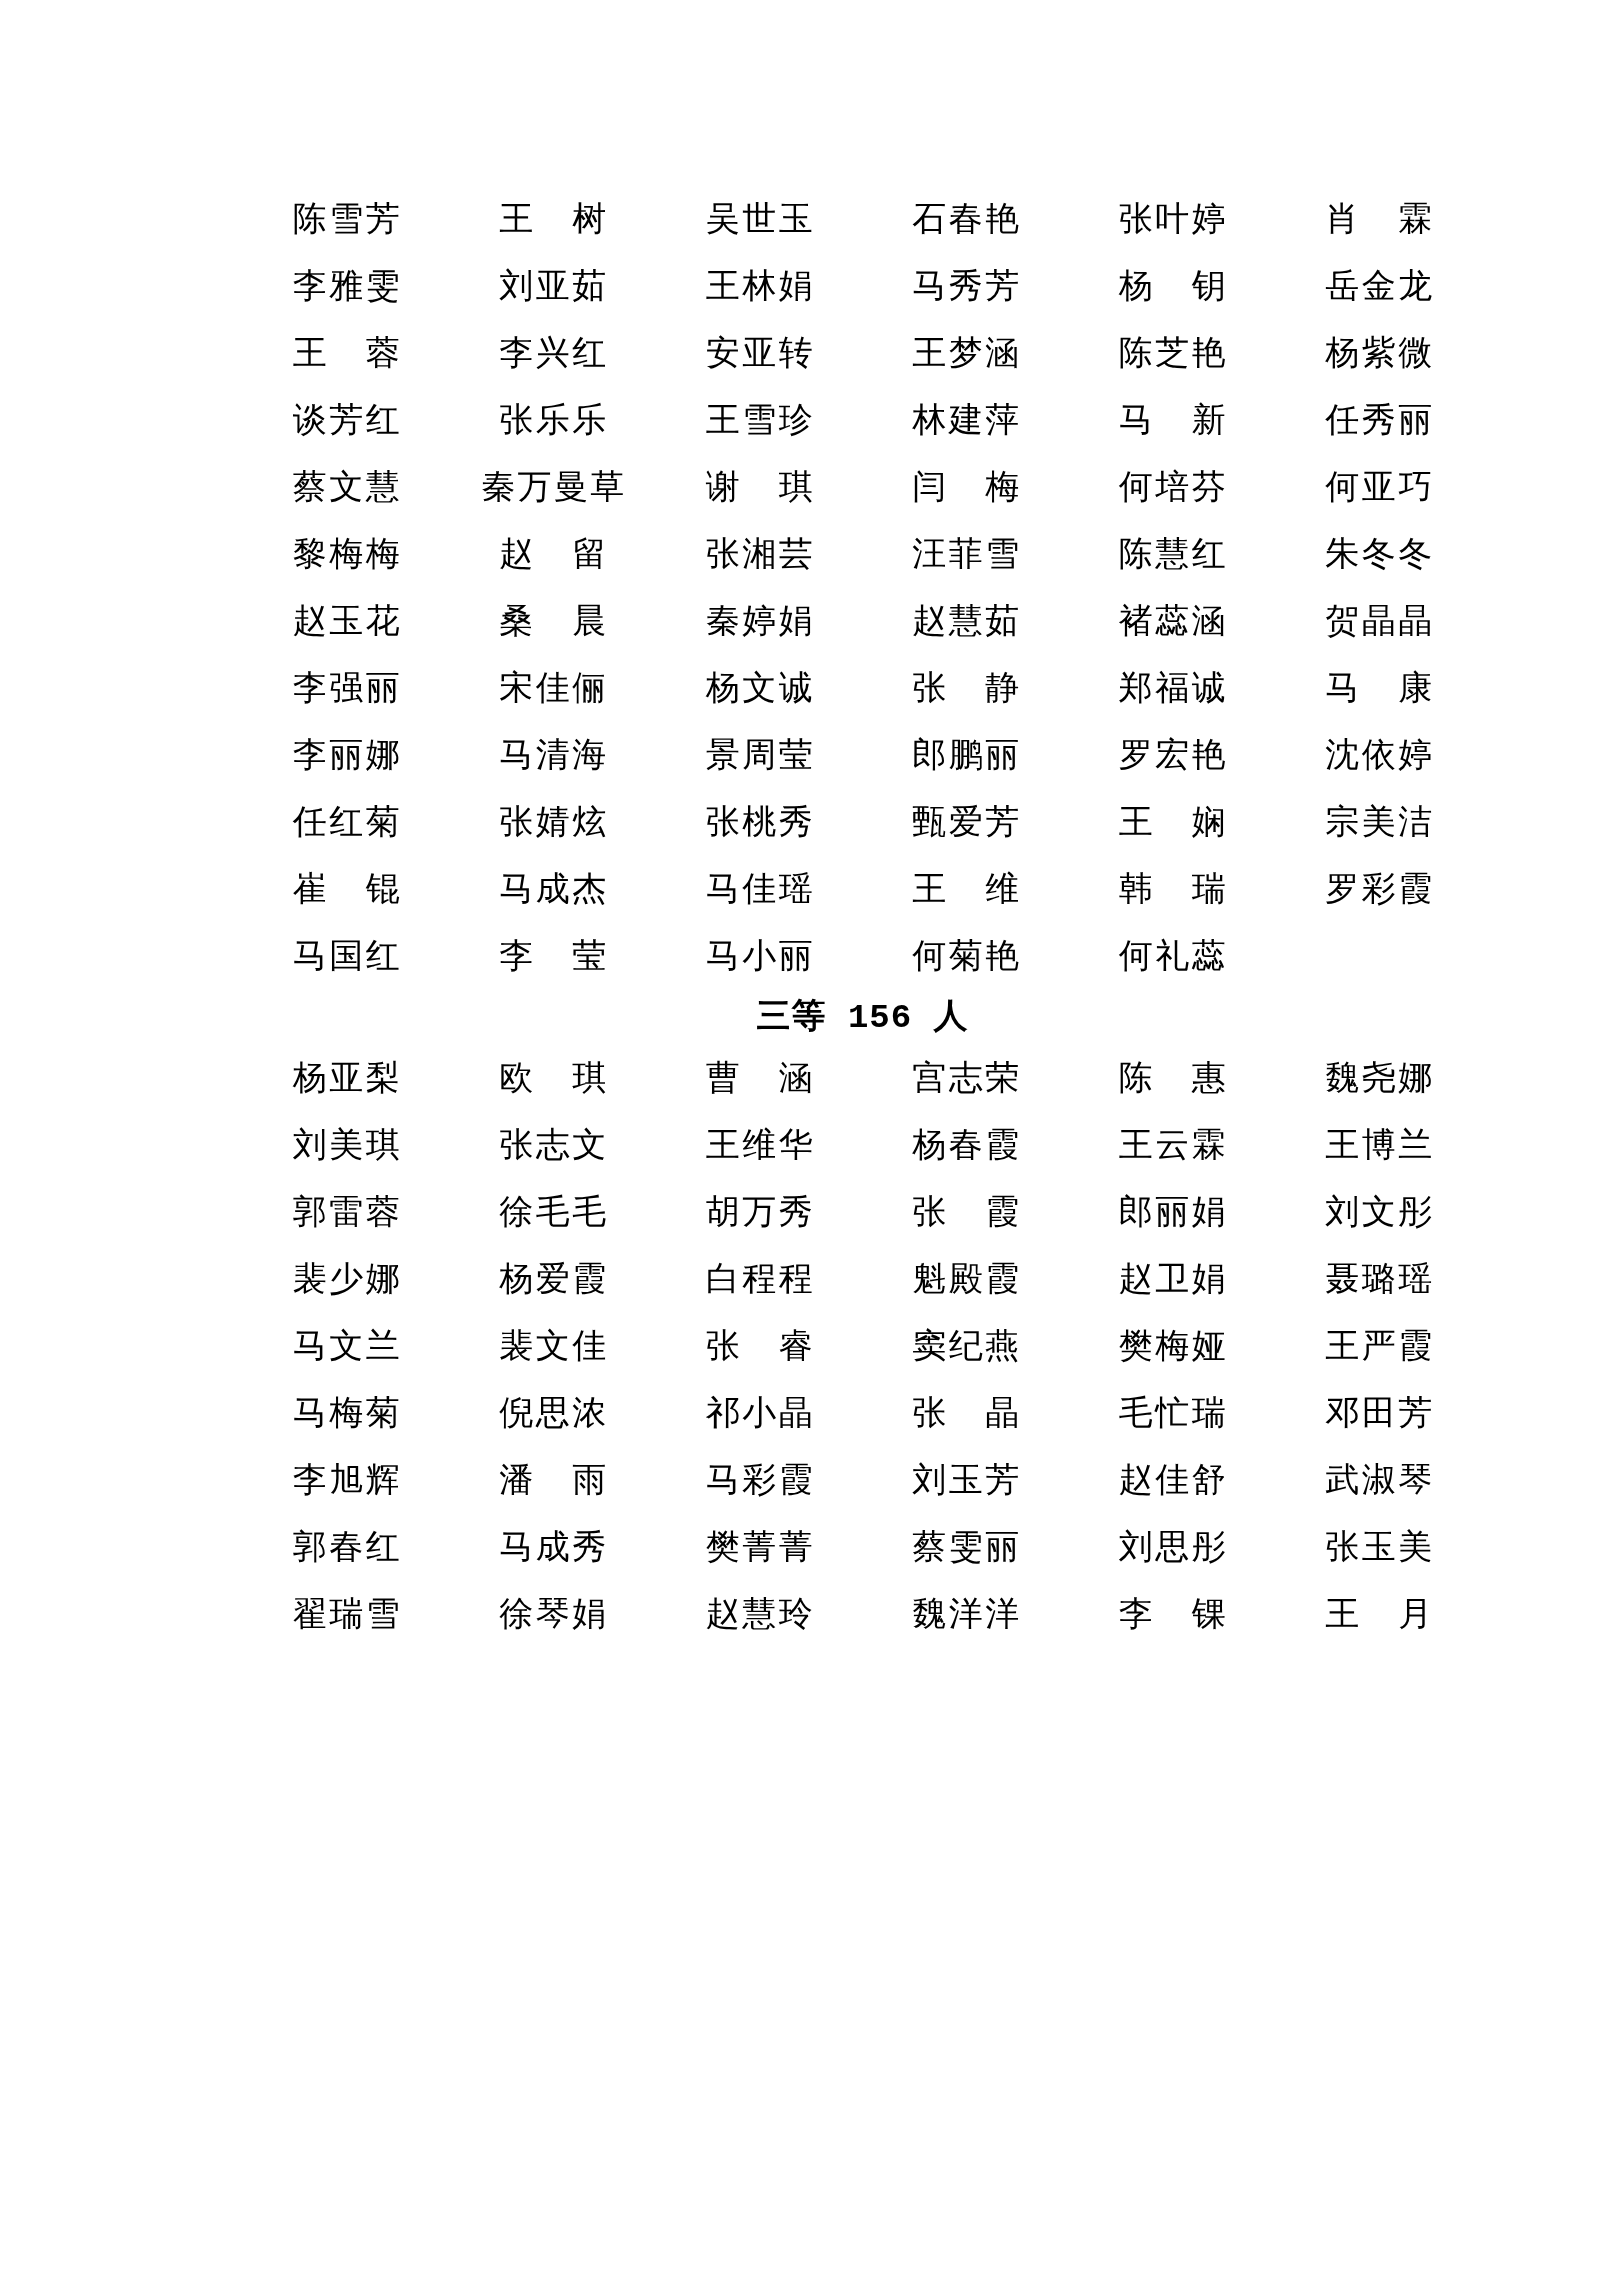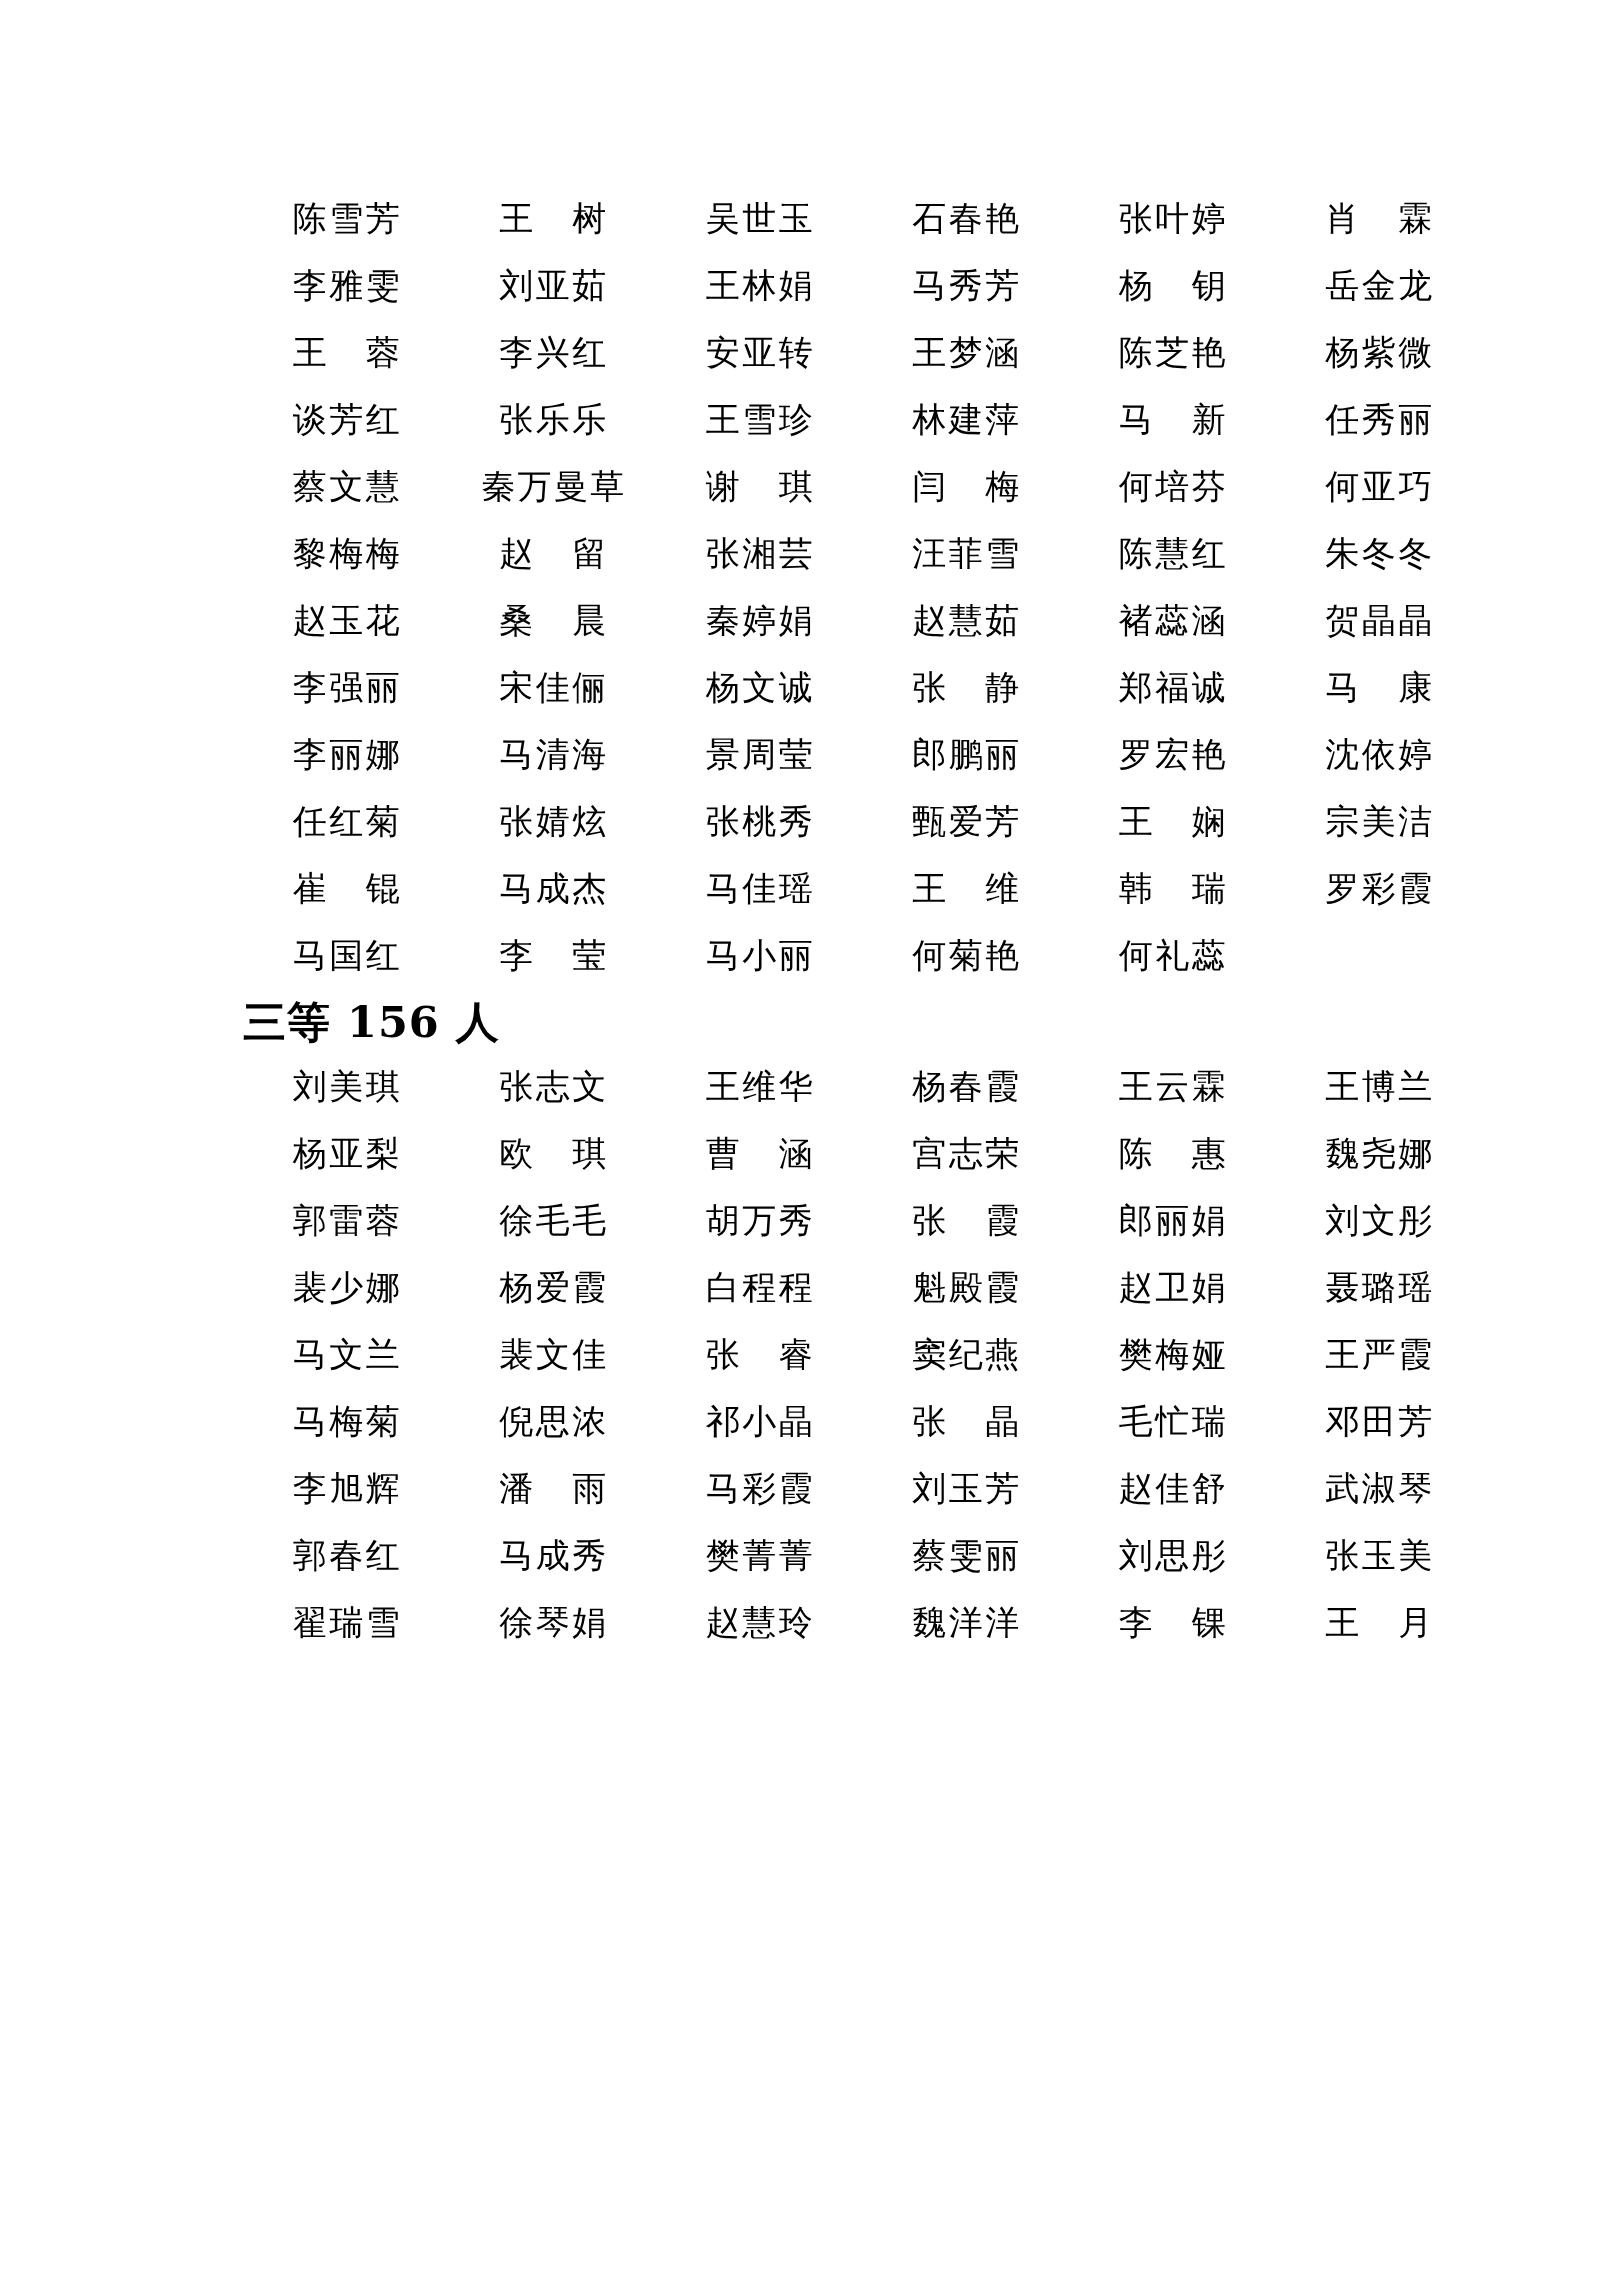--- a/index.html
+++ b/index.html
@@ -42,26 +42,27 @@
     display: inline-block;
     width: 107px;
     text-align: justify;
     text-align-last: justify;
     text-justify: inter-character;
   }
   .n.wide {
     width: 143px;
   }
   .section-title {
-    text-align: left;
-    font-size: 43px;
+    text-align: center;
+    font-size: 34px;
     font-weight: bold;
     line-height: 1.0;
     margin: 13.3px 0 8.2px 0;
     letter-spacing: 1px;
+    font-family: Liberation Mono, monospace;
   }
 </style>
 </head>
 <body>
 
 <div class="page">
 
   <table class="name-table">
     <tbody>
       <tr>
@@ -163,36 +164,36 @@
     </tbody>
   </table>
 
   <div class="section-title">
     <span>三等 156 人</span>
   </div>
 
   <table class="name-table">
     <tbody>
       <tr>
+        <td><span class="n">杨亚梨</span></td>
+        <td><span class="n">欧 琪</span></td>
+        <td><span class="n">曹 涵</span></td>
+        <td><span class="n">宫志荣</span></td>
+        <td><span class="n">陈 惠</span></td>
+        <td><span class="n">魏尧娜</span></td>
+      </tr>
+      <tr>
         <td><span class="n">刘美琪</span></td>
         <td><span class="n">张志文</span></td>
         <td><span class="n">王维华</span></td>
         <td><span class="n">杨春霞</span></td>
         <td><span class="n">王云霖</span></td>
         <td><span class="n">王博兰</span></td>
       </tr>
       <tr>
-        <td><span class="n">杨亚梨</span></td>
-        <td><span class="n">欧 琪</span></td>
-        <td><span class="n">曹 涵</span></td>
-        <td><span class="n">宫志荣</span></td>
-        <td><span class="n">陈 惠</span></td>
-        <td><span class="n">魏尧娜</span></td>
-      </tr>
-      <tr>
         <td><span class="n">郭雷蓉</span></td>
         <td><span class="n">徐毛毛</span></td>
         <td><span class="n">胡万秀</span></td>
         <td><span class="n">张 霞</span></td>
         <td><span class="n">郎丽娟</span></td>
         <td><span class="n">刘文彤</span></td>
       </tr>
       <tr>
         <td><span class="n">裴少娜</span></td>
         <td><span class="n">杨爱霞</span></td>

